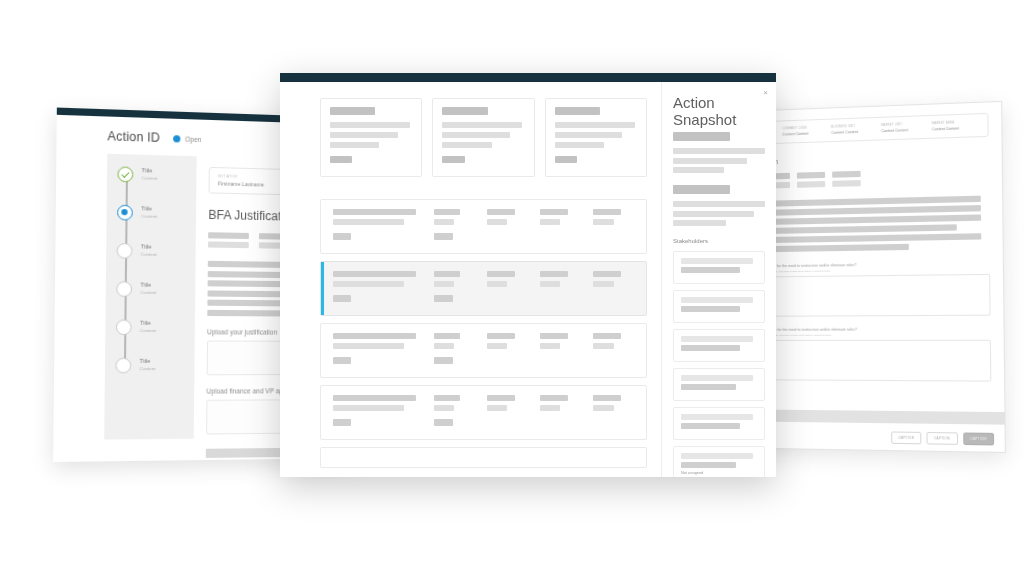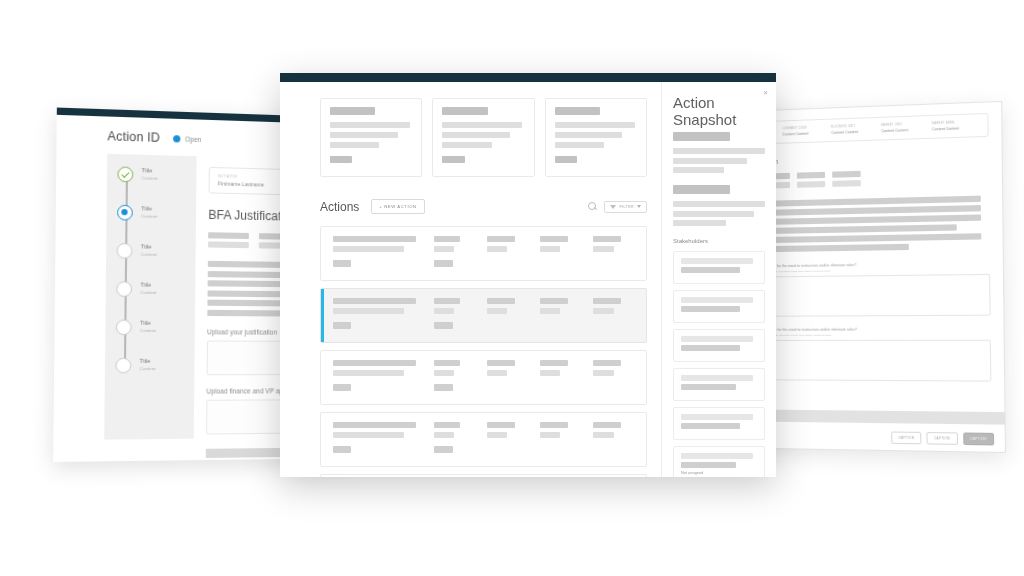--- a/index.html
+++ b/index.html
@@ -364,32 +364,20 @@
           </div>
           <div class="m-card">
             <div class="sk dark" style="width:55%;height:8px;margin-bottom:7px"></div>
             <div class="sk light" style="width:97%"></div>
             <div class="sk light" style="width:82%"></div>
             <div class="sk light" style="width:60%;margin-bottom:8px"></div>
             <div class="sk dark" style="width:27%;height:7px"></div>
           </div>
         </div>
 
-        <div class="m-actions-head">
-          <div class="m-actions-title">Actions</div>
-          <div class="m-newaction">+ NEW ACTION</div>
-          <div class="m-head-right">
-            <div class="m-search"></div>
-            <div class="m-filter">
-              <span class="m-funnel"></span>
-              <span>FILTER</span>
-              <span class="m-chev"></span>
-            </div>
-          </div>
-        </div>
 
         <div class="m-rows">
 
           <div class="m-row">
             <div class="m-col-main">
               <div class="sk" style="width:92%"></div>
               <div class="sk light" style="width:78%;margin-bottom:8px"></div>
               <div class="sk" style="width:20%;height:7px"></div>
             </div>
             <div class="m-col">

